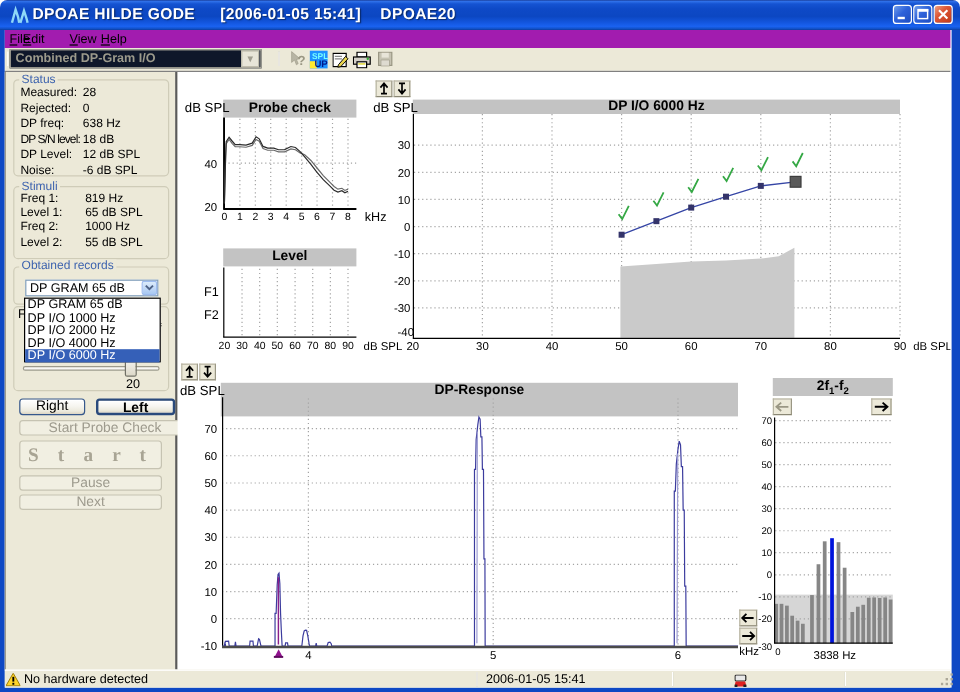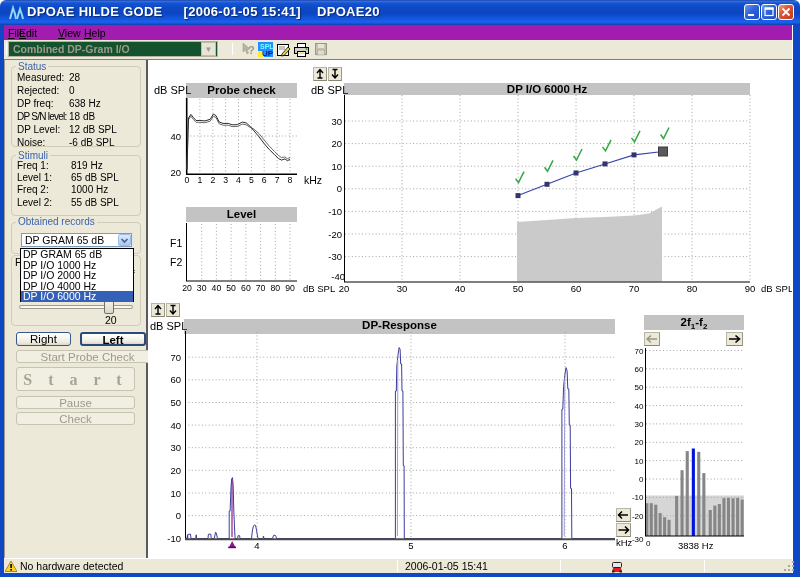--- a/index.html
+++ b/index.html
@@ -17,21 +17,21 @@
 #btnclose{left:778px;background:linear-gradient(135deg,#f0a080 0%,#dd5636 40%,#c03a1a 100%)}
 
 #bleft{left:0;top:25px;width:4px;height:552px;background:#0e48c4}
 #bright{left:793px;top:25px;width:7px;height:552px;background:#0e48c4}
 #bbottom{left:0;top:573px;width:800px;height:4px;background:#0e48c4}
 
 #menubar{left:4px;top:25px;width:788px;height:15px;background:#a21caf;line-height:15px}
 #menubar span{position:absolute;top:1px}
 #toolbar{left:4px;top:40px;width:788px;height:19px;background:#ece9d8}
 #grip{left:6px;top:43px;width:3px;height:12px;border-left:1px solid #fff;border-right:1px solid #aca899}
-#combo{left:8px;top:41px;width:210px;height:16px;background:#14532d;border:1px solid #b5b2a2;
+#combo{left:8px;top:41px;width:210px;height:16px;background:#0f172a;border:1px solid #b5b2a2;
  color:#9c9a8c;font-weight:bold;line-height:14px;padding-left:4px}
 #comboarr{left:201px;top:42px;width:15px;height:14px;background:#e8e5d8;border:1px solid #c0bdad;color:#a09d90;
  font-size:8px;text-align:center;line-height:13px}
 #cline{left:4px;top:59px;width:788px;height:1px;background:#808080}
 
 #lpanel{left:4px;top:60px;width:144px;height:498px;background:#ece9d8;border-left:1px solid #9c9a8c}
 #lsep{left:146px;top:60px;width:2px;height:498px;background:#5a5a5a}
 .grp{position:absolute;border:1px solid #cfccb8;border-radius:4px}
 .grplab{position:absolute;color:#3d63ae;background:#ece9d8;padding:0 2px;line-height:11px;font-size:10px}
 .row{position:absolute;left:17px;width:125px;height:12px;white-space:pre;font-size:10px}
@@ -162,27 +162,27 @@
     <div style="height:10.5px;line-height:10.5px;padding-left:2px">DP I/O 1000 Hz</div>
     <div style="height:10.5px;line-height:10.5px;padding-left:2px">DP I/O 2000 Hz</div>
     <div style="height:10.5px;line-height:10.5px;padding-left:2px">DP I/O 4000 Hz</div>
     <div style="height:10.5px;line-height:10.5px;padding-left:2px;background:#3560b8;color:#fff">DP I/O 6000 Hz</div>
   </div>
 <div class="btn" style="left:16px;top:332px;width:55px;height:14px;line-height:13px">Right</div>
 <div class="btn" style="left:80px;top:331.5px;width:66px;height:14.5px;line-height:13px;font-weight:bold;border:2px solid #2a4a7c">Left</div>
 <div class="btn dis" style="left:16px;top:350px;width:143px;height:13px;line-height:12px">Start Probe Check</div>
 <div class="btn dis" style="left:16px;top:367px;width:119px;height:24px;line-height:23px;font-size:16px;font-weight:bold;letter-spacing:6px;color:#a8a494;font-family:&quot;Liberation Serif&quot;,serif">S t a r t</div>
 <div class="btn dis" style="left:16px;top:396px;width:119px;height:13px;line-height:12px">Pause</div>
-<div class="btn dis" style="left:16px;top:412px;width:119px;height:13px;line-height:12px">Check</div>
+<div class="btn dis" style="left:16px;top:412px;width:119px;height:13px;line-height:12px">Next</div>
 
 <div class="abs" id="charts"></div>
 <div class="hdr" style="left:186px;top:83px;width:111px;height:15px">Probe check</div>
 <div class="hdr" style="left:186px;top:207px;width:111px;height:15px">Level</div>
 <div class="hdr" style="left:344px;top:83px;width:406px;height:12px;line-height:12px">DP I/O 6000 Hz</div>
-<div class="hdr" style="left:184px;top:319px;width:431px;height:15px;line-height:12px">DP-Response</div>
+<div class="hdr" style="left:184px;top:319px;width:431px;height:28px;line-height:12px">DP-Response</div>
 <div class="hdr" style="left:644px;top:315px;width:100px;height:15px">2f<sub style="font-size:8px">1</sub>-f<sub style="font-size:8px">2</sub></div>
 <div class="lbl" style="left:154px;top:84px">dB SPL</div>
 <div class="lbl" style="left:311px;top:84px">dB SPL</div>
 <div class="lbl" style="left:150px;top:320px">dB SPL</div>
 <div class="sqbtn" style="left:313px;top:67px;width:14px;height:14px"><svg width="12" height="12">
       <path d="M6,1.5 L6,10 M3,5 L6,1.5 L9,5 M3.5,10 L8.5,10" stroke="#000" stroke-width="1.4" fill="none"></path>
     </svg></div>
 <div class="sqbtn" style="left:328px;top:67px;width:14px;height:14px"><svg width="12" height="12">
       <path d="M6,1.5 L6,10 M3,6.5 L6,10 L9,6.5 M3.5,1.5 L8.5,1.5" stroke="#000" stroke-width="1.4" fill="none"></path>
     </svg></div>

